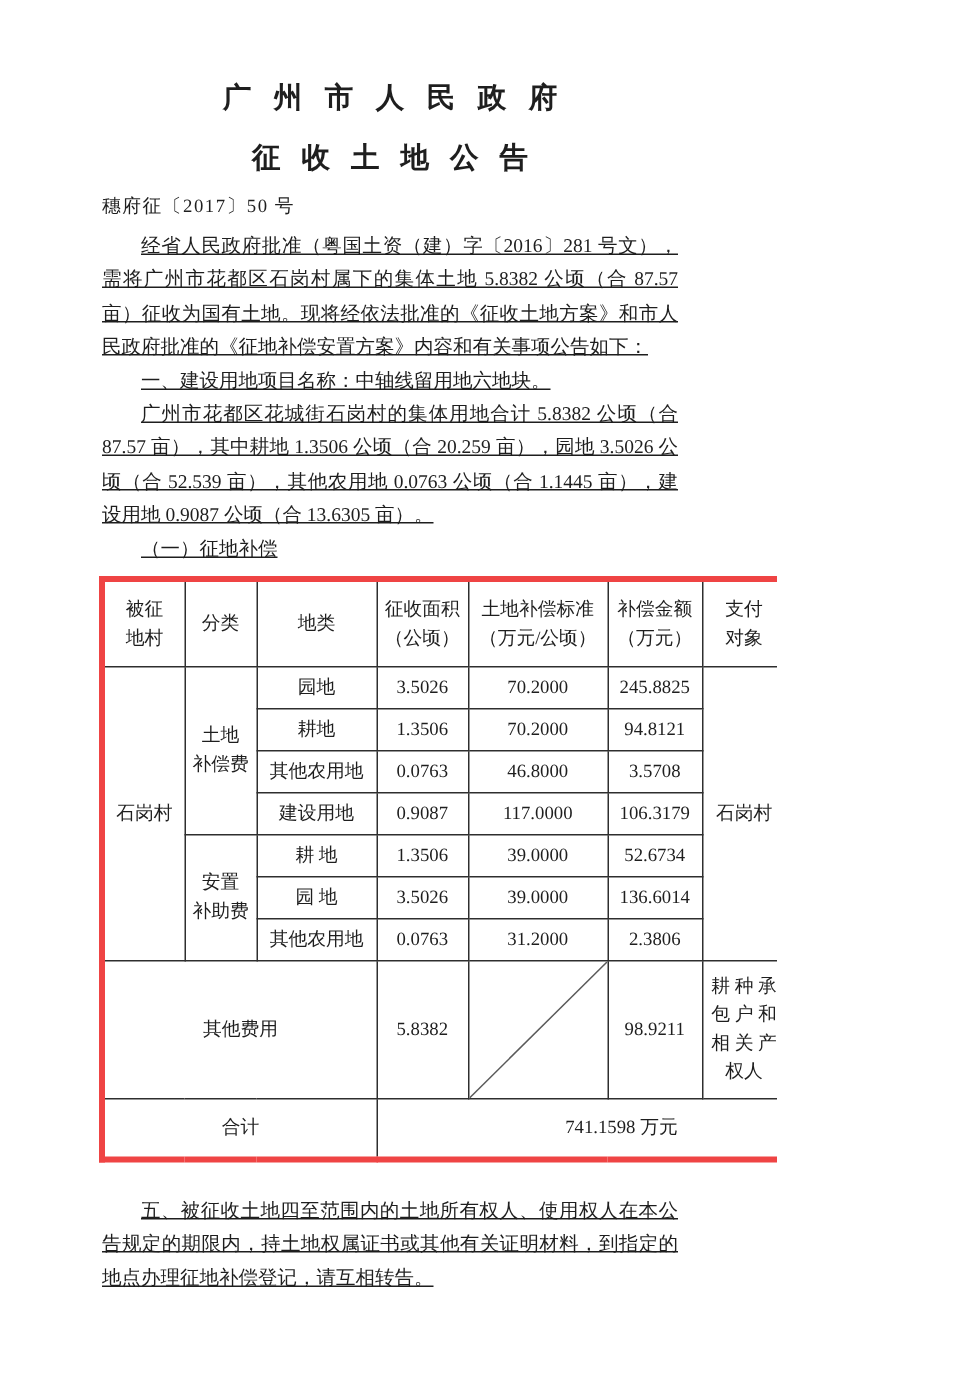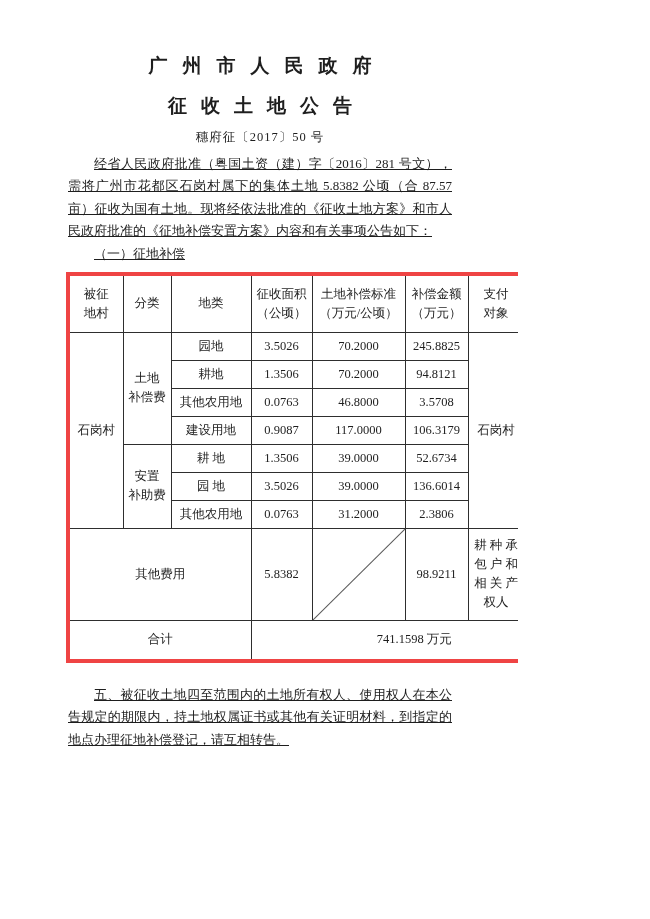--- a/index.html
+++ b/index.html
@@ -28,21 +28,20 @@
     margin: 18px 0 0 0;
     text-align: center;
     font-size: 19px;
     font-weight: bold;
     letter-spacing: 14px;
     padding-left: 14px;
     line-height: 22px;
   }
   .doc-number {
     margin-top: 12px;
-    text-align: center;
     font-size: 12.5px;
     letter-spacing: 1px;
   }
   .body-text {
     margin-top: 7px;
     font-size: 13px;
     line-height: 22.4px;
     text-align: justify;
   }
   .body-text p {
@@ -86,20 +85,22 @@
 <body>
 
 <div class="page">
 
   <h1 class="doc-title">广州市人民政府</h1>
   <h2 class="doc-subtitle">征收土地公告</h2>
   <div class="doc-number">穗府征〔2017〕50 号</div>
 
   <div class="body-text">
     <p>经省人民政府批准（粤国土资（建）字〔2016〕281 号文），需将广州市花都区石岗村属下的集体土地 5.8382 公顷（合 87.57 亩）征收为国有土地。现将经依法批准的《征收土地方案》和市人民政府批准的《征地补偿安置方案》内容和有关事项公告如下：</p>
+    <p>一、建设用地项目名称：中轴线留用地六地块。</p>
+    <p>广州市花都区花城街石岗村的集体用地合计 5.8382 公顷（合 87.57 亩），其中耕地 1.3506 公顷（合 20.259 亩），园地 3.5026 公顷（合 52.539 亩），其他农用地 0.0763 公顷（合 1.1445 亩），建设用地 0.9087 公顷（合 13.6305 亩）。</p>
     <p>（一）征地补偿</p>
   </div>
 
   <table class="comp-table">
     <colgroup>
       <col style="width:55px">
         <col style="width:48px">
         <col style="width:80px">
         <col style="width:61px">
       <col style="width:93px">

